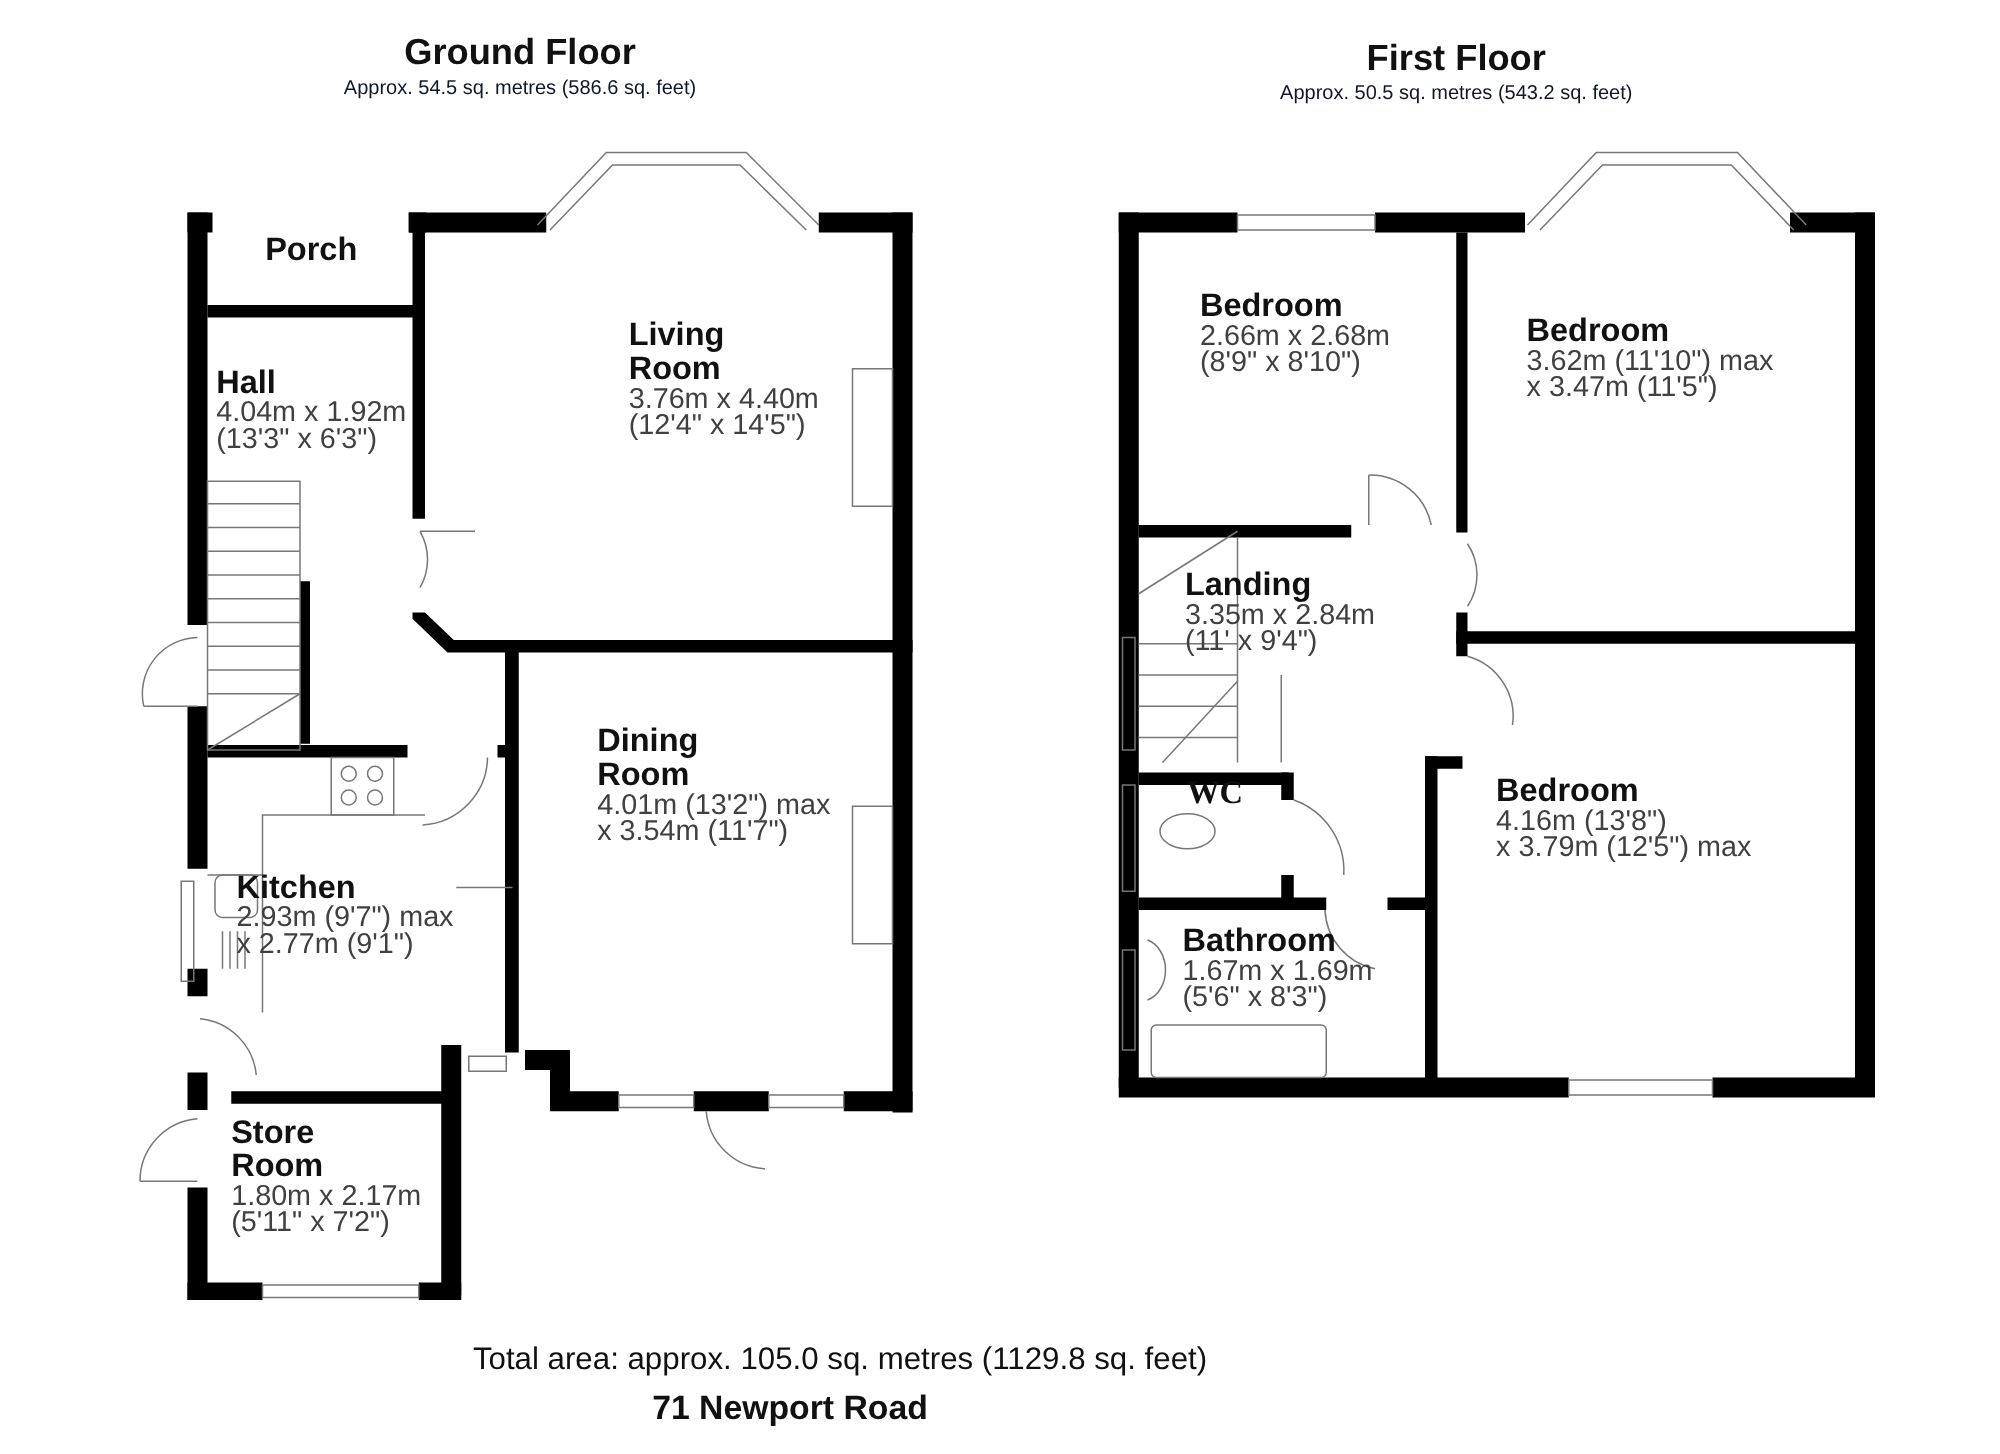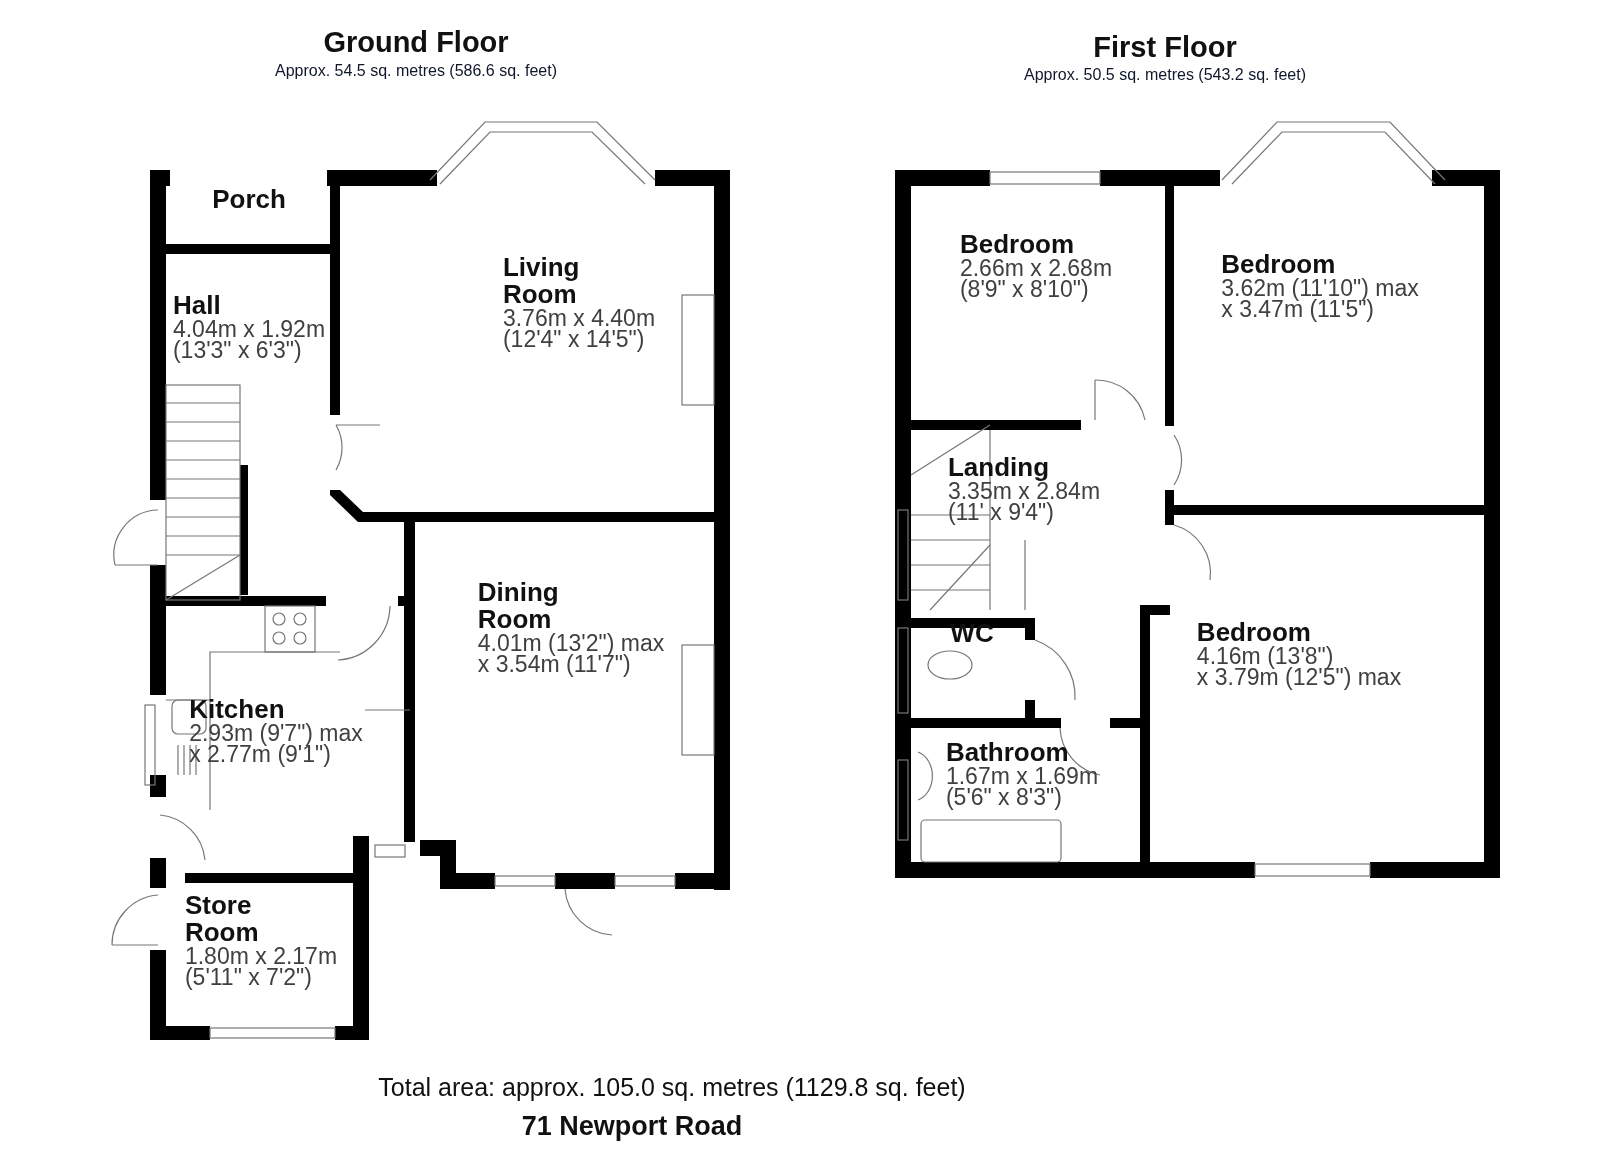--- a/index.html
+++ b/index.html
@@ -217,21 +217,21 @@
 <div class="room" style="left:1320px;top:251px;">
   <span class="name">Bedroom</span>
   <span class="dim">3.62m (11'10") max</span>
   <span class="dim">x 3.47m (11'5")</span>
 </div>
 <div class="room" style="left:1024px;top:454px;">
   <span class="name">Landing</span>
   <span class="dim">3.35m x 2.84m</span>
   <span class="dim">(11' x 9'4")</span>
 </div>
-<div class="room" style="left:972px;top:620px;">
+<div class="room" style="left:972px;top:620px;font-family:Liberation Serif, serif;">
   <span class="name">WC</span>
 </div>
 <div class="room" style="left:1022px;top:739px;">
   <span class="name">Bathroom</span>
   <span class="dim">1.67m x 1.69m</span>
   <span class="dim">(5'6" x 8'3")</span>
 </div>
 <div class="room" style="left:1299px;top:619px;">
   <span class="name">Bedroom</span>
   <span class="dim">4.16m (13'8")</span>

